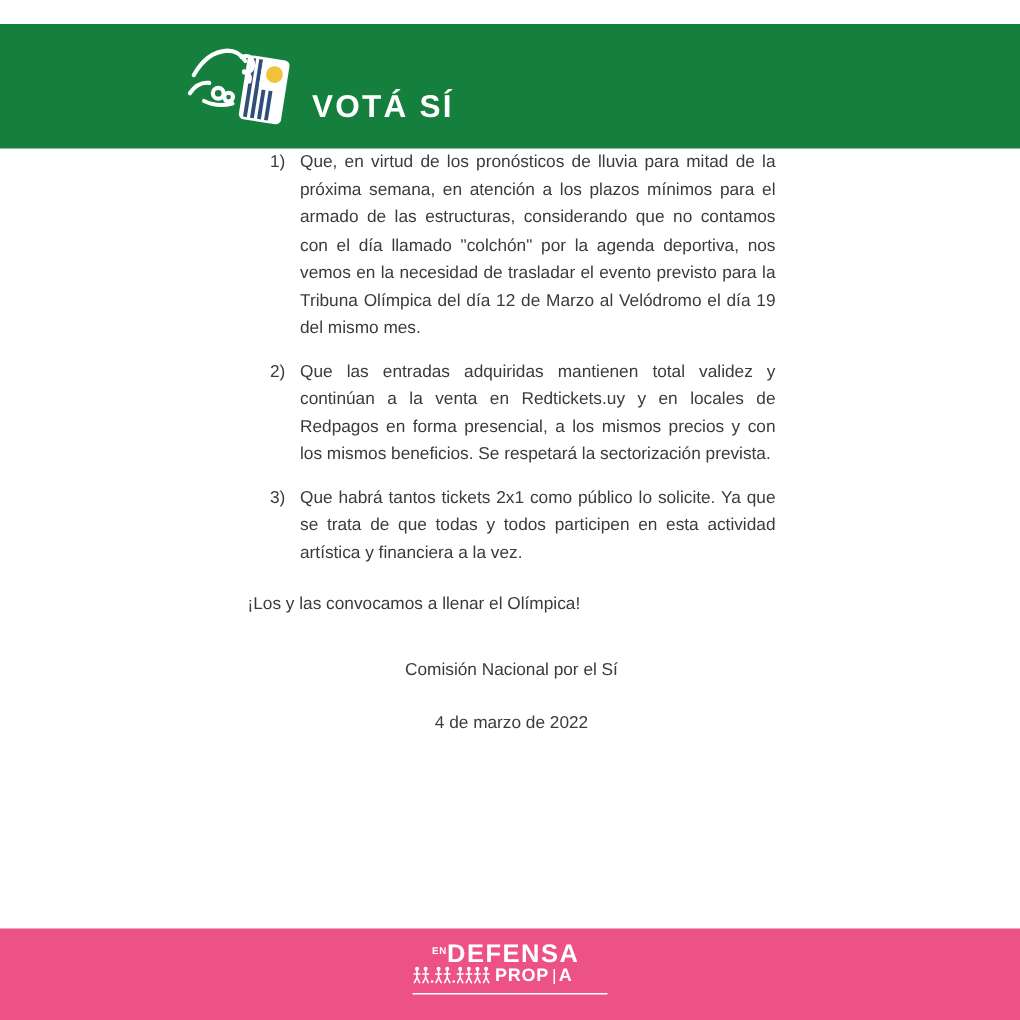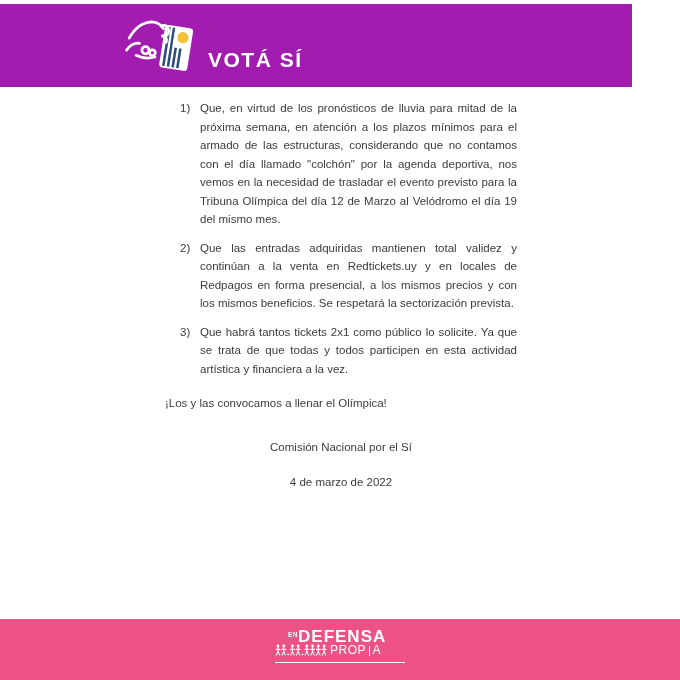--- a/index.html
+++ b/index.html
@@ -1,21 +1,21 @@
 <!DOCTYPE html>
 <html><head>
 <meta charset="utf-8">
 <style>
   html,body{margin:0;padding:0;background:#ffffff;}
   .page{
     position:relative;width:680px;height:680px;background:#ffffff;
     font-family:"Liberation Sans",sans-serif;color:#3b3b3b;overflow:hidden;
   }
   
-  .band-top{position:absolute;top:4px;left:0;width:632px;height:83px;background:#a21caf;}
+  .band-top{position:absolute;top:16px;left:0;width:680px;height:83px;background:#15803d;}
   .logo{position:absolute;left:124px;top:10px;display:flex;align-items:flex-end;}
   .logo svg{display:block;}
   .logo-text{
     color:#ffffff;font-weight:bold;font-size:21px;letter-spacing:1.5px;
     line-height:1;margin:0 0 6px -2px;white-space:nowrap;
   }
   
   .letter{position:absolute;top:83px;left:165px;width:352px;font-size:11.5px;line-height:18.5px;}
   .intro{margin:60px 0 0 0;}
   .list{margin:16px 0 0 0;}
@@ -27,21 +27,21 @@
   .signature{margin:25px 0 0 0;text-align:center;}
   .date{margin:17px 0 2px 0;text-align:center;}
   
   .band-bottom{position:absolute;left:0;bottom:0;width:680px;height:61px;background:#ec5285;}
   .footer-logo{position:absolute;left:50%;top:9px;transform:translateX(-50%);color:#ffffff;width:130px;}
   .brand-line1{font-weight:bold;padding-left:13px;white-space:nowrap;line-height:13px;}
   .brand-en{font-size:6.5px;letter-spacing:.5px;vertical-align:5px;}
   .brand-defensa{font-size:17px;letter-spacing:1px;}
   .brand-line2{display:flex;align-items:flex-end;white-space:nowrap;line-height:12px;margin-top:1px;}
   .brand-line2 svg{display:block;margin-right:1px;}
-  .brand-prop,.brand-a{font-weight:normal;font-size:12px;letter-spacing:.5px;}
+  .brand-prop,.brand-a{font-weight:bold;font-size:12px;letter-spacing:.5px;}
   .prop-bar{display:inline-block;width:1.5px;height:10px;background:#ffffff;margin:0 2.5px 0 2.5px;}
   .footer-rule{width:130px;height:1px;background:#ffffff;margin:6px auto 0 auto;}
 </style>
 </head>
 <body>
 
 <div class="page">
 
   <div class="band-top">
     <div class="logo">

